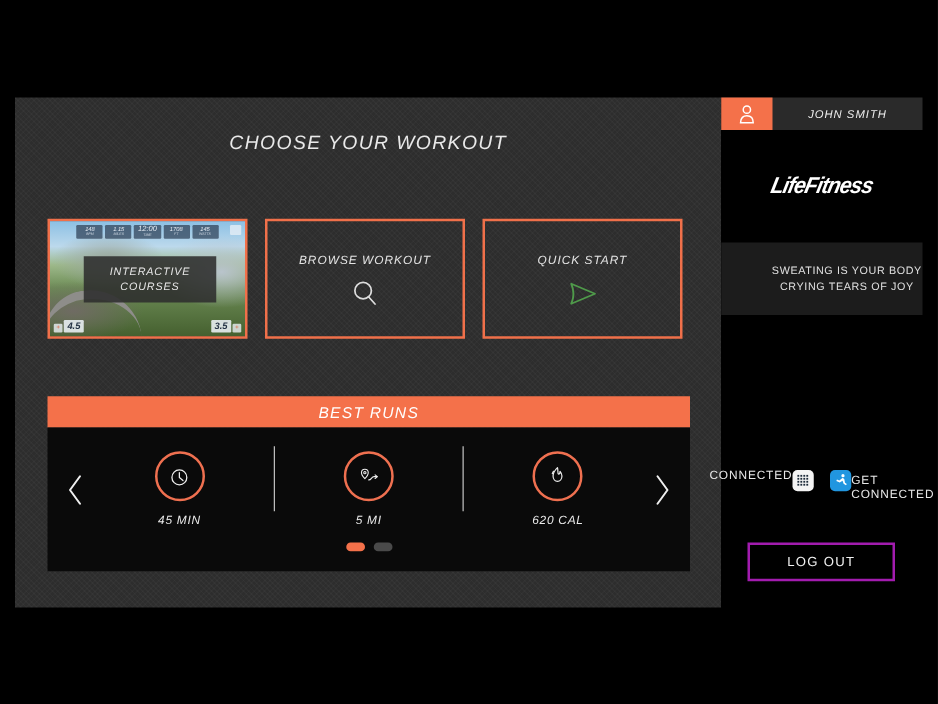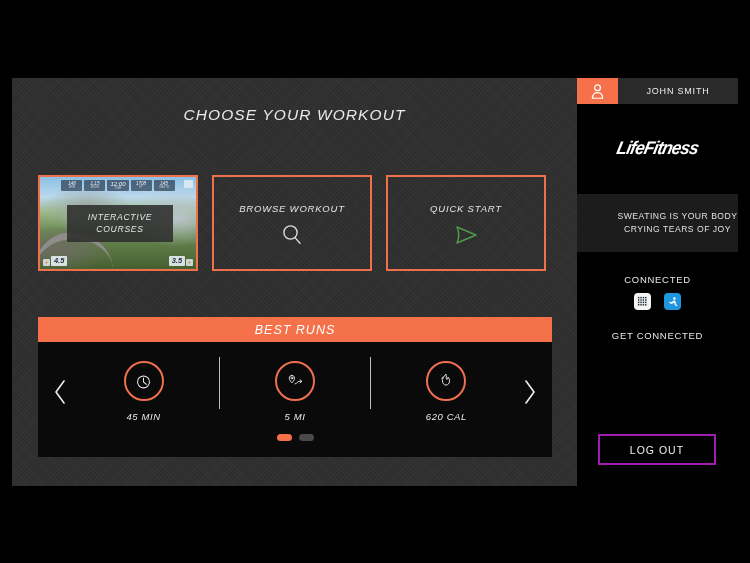--- a/index.html
+++ b/index.html
@@ -234,20 +234,21 @@
     width: 41px; height: 26px;
     background: #f4714a;
     display: flex; align-items: center; justify-content: center;
   }
   #user-name {
     flex: 1;
     display: flex; align-items: center; justify-content: center;
     color: #eeeeee;
     font-size: 9px;
     letter-spacing: .8px;
+    font-style: italic;
   }
   #brand-block {
     height: 90px;
     background: #000;
     display: flex; align-items: center; justify-content: center;
   }
   #brand-logo {
     color: #ffffff;
     font-size: 17px;
     font-style: italic;
@@ -264,23 +265,24 @@
     color: #e0e0e0;
     font-size: 8.6px;
     letter-spacing: .5px;
     line-height: 1.5;
     text-align: center;
     padding-left: 40px;
   }
   #connect-block {
     flex: 1;
     background: #000;
-    display: flex; flex-direction: column;
+    display: flex; flex-direction: row;
     align-items: center;
     padding-top: 22px;
+    justify-content: center;
   }
   .connect-title {
     color: #e7e7e7;
     font-size: 9.5px;
     letter-spacing: .7px;
   }
   .app-icons {
     margin-top: 8px;
     display: flex; gap: 13px;
   }

